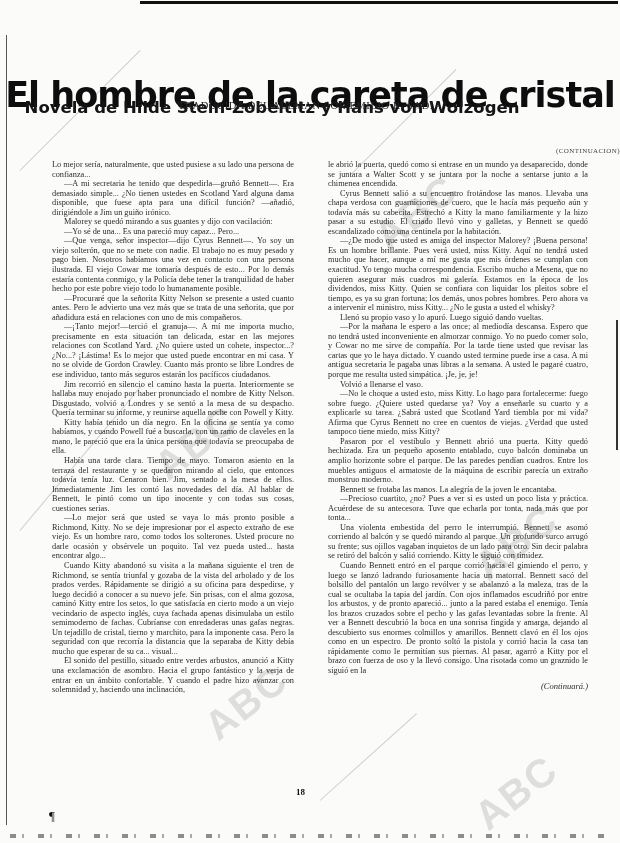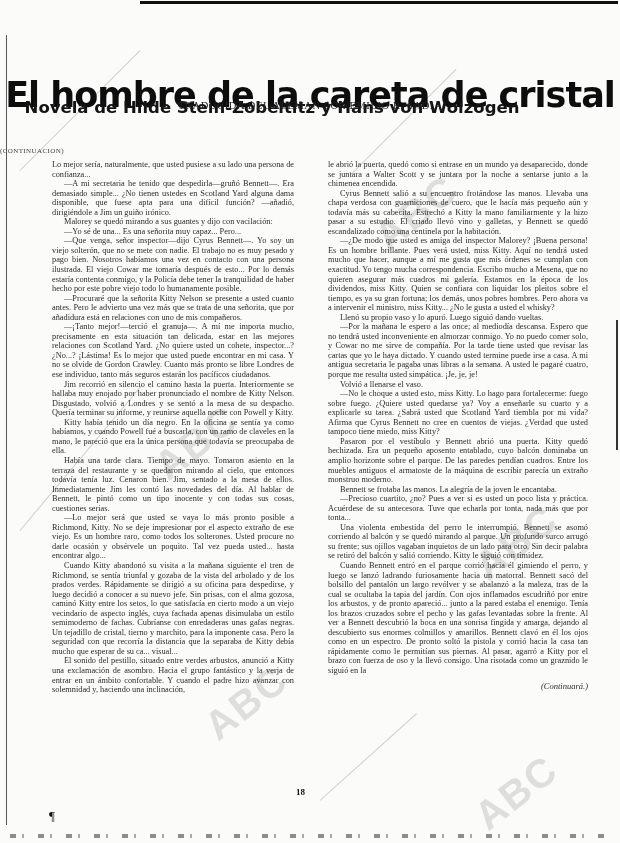--- a/index.html
+++ b/index.html
@@ -23,21 +23,21 @@
   }
   .subtitle {
     position: absolute; top: 98px; left: 0; width: 544px; text-align: center;
     font-family: "DejaVu Sans", "Liberation Sans", sans-serif; font-weight: 700; font-size: 16.5px; color: #141414;
   }
   .translator {
     position: absolute; top: 100px; left: 0; width: 620px; text-align: center;
     font-size: 10.5px; letter-spacing: 0.6px; color: #222;
   }
   .continuation {
-    position: absolute; top: 147px; left: 0; width: 620px; text-align: left;
+    position: absolute; top: 147px; left: 0; width: 620px; text-align: right;
     font-size: 7px; letter-spacing: 0.4px; color: #444;
   }
   .col {
     position: absolute; top: 160px; font-size: 8.3px; line-height: 9.55px; text-align: justify;
     color: #2b2b2b; hyphens: auto;
   }
   .col p { margin: 0; text-indent: 12px; }
   .col p.noind { text-indent: 0; }
   .col-left { left: 52px; width: 242px; }
   .col-right { left: 328px; width: 260px; }
@@ -71,21 +71,21 @@
 
 <h1 class="headline">El hombre de la careta de cristal</h1>
 <div class="subtitle">Novela de Hilde Stein-Zobeltitz y Hans von Wolzogen</div>
 <div class="translator">TRADUCIDA DEL ALEMAN POR EMILIO R. SADIA</div>
 <div class="continuation">(CONTINUACION)</div>
 
 <div class="col col-left">
   <p class="noind">Lo mejor sería, naturalmente, que usted pusiese a su lado una persona de confianza...</p>
   <p>—A mi secretaria he tenido que despedirla—gruñó Bennett—. Era demasiado simple... ¿No tienen ustedes en Scotland Yard alguna dama disponible, que fuese apta para una difícil función? —añadió, dirigiéndole a Jim un guiño irónico.</p>
   <p>Malorey se quedó mirando a sus guantes y dijo con vacilación:</p>
-  <p>—Yo sé de una... Es una señorita muy capaz... Pero...</p>
+  <p>—Yo sé de una... Es una pareció muy capaz... Pero...</p>
   <p>—Que venga, señor inspector—dijo Cyrus Bennett—. Yo soy un viejo solterón, que no se mete con nadie. El trabajo no es muy pesado y pago bien. Nosotros habíamos una vez en contacto con una persona ilustrada. El viejo Cowar me tomaría después de esto... Por lo demás estaría contenta conmigo, y la Policía debe tener la tranquilidad de haber hecho por este pobre viejo todo lo humanamente posible.</p>
   <p>—Procuraré que la señorita Kitty Nelson se presente a usted cuanto antes. Pero le advierto una vez más que se trata de una señorita, que por añadidura está en relaciones con uno de mis compañeros.</p>
   <p>—¡Tanto mejor!—terció el granuja—. A mí me importa mucho, precisamente en esta situación tan delicada, estar en las mejores relaciones con Scotland Yard. ¿No quiere usted un cohete, inspector...? ¿No...? ¡Lástima! Es lo mejor que usted puede encontrar en mi casa. Y no se olvide de Gordon Crawley. Cuanto más pronto se libre Londres de ese individuo, tanto más seguros estarán los pacíficos ciudadanos.</p>
   <p>Jim recorrió en silencio el camino hasta la puerta. Interiormente se hallaba muy enojado por haber pronunciado el nombre de Kitty Nelson. Disgustado, volvió a Londres y se sentó a la mesa de su despacho. Quería terminar su informe, y reunirse aquella noche con Powell y Kitty.</p>
   <p>Kitty había tenido un día negro. En la oficina se sentía ya como habíamos, y cuando Powell fué a buscarla, con un ramo de claveles en la mano, le pareció que era la única persona que todavía se preocupaba de ella.</p>
   <p>Había una tarde clara. Tiempo de mayo. Tomaron asiento en la terraza del restaurante y se quedaron mirando al cielo, que entonces todavía tenía luz. Cenaron bien. Jim, sentado a la mesa de ellos. Inmediatamente Jim les contó las novedades del día. Al hablar de Bennett, le pintó como un tipo inocente y con todas sus cosas, cuestiones serias.</p>
   <p>—Lo mejor será que usted se vaya lo más pronto posible a Richmond, Kitty. No se deje impresionar por el aspecto extraño de ese viejo. Es un hombre raro, como todos los solterones. Usted procure no darle ocasión y obsérvele un poquito. Tal vez pueda usted... hasta encontrar algo...</p>
   <p>Cuando Kitty abandonó su visita a la mañana siguiente el tren de Richmond, se sentía triunfal y gozaba de la vista del arbolado y de los prados verdes. Rápidamente se dirigió a su oficina para despedirse, y luego decidió a conocer a su nuevo jefe. Sin prisas, con el alma gozosa, caminó Kitty entre los setos, lo que satisfacía en cierto modo a un viejo vecindario de aspecto inglés, cuya fachada apenas disimulaba un estilo semimoderno de fachas. Cubríanse con enredaderas unas gafas negras. Un tejadillo de cristal, tierno y marchito, para la imponente casa. Pero la seguridad con que recorría la distancia que la separaba de Kitty debía mucho que esperar de su ca... visual...</p>
   <p>El sonido del pestillo, situado entre verdes arbustos, anunció a Kitty una exclamación de asombro. Hacia el grupo fantástico y la verja de entrar en un ámbito confortable. Y cuando el padre hizo avanzar con solemnidad y, haciendo una inclinación,</p>
 </div>

